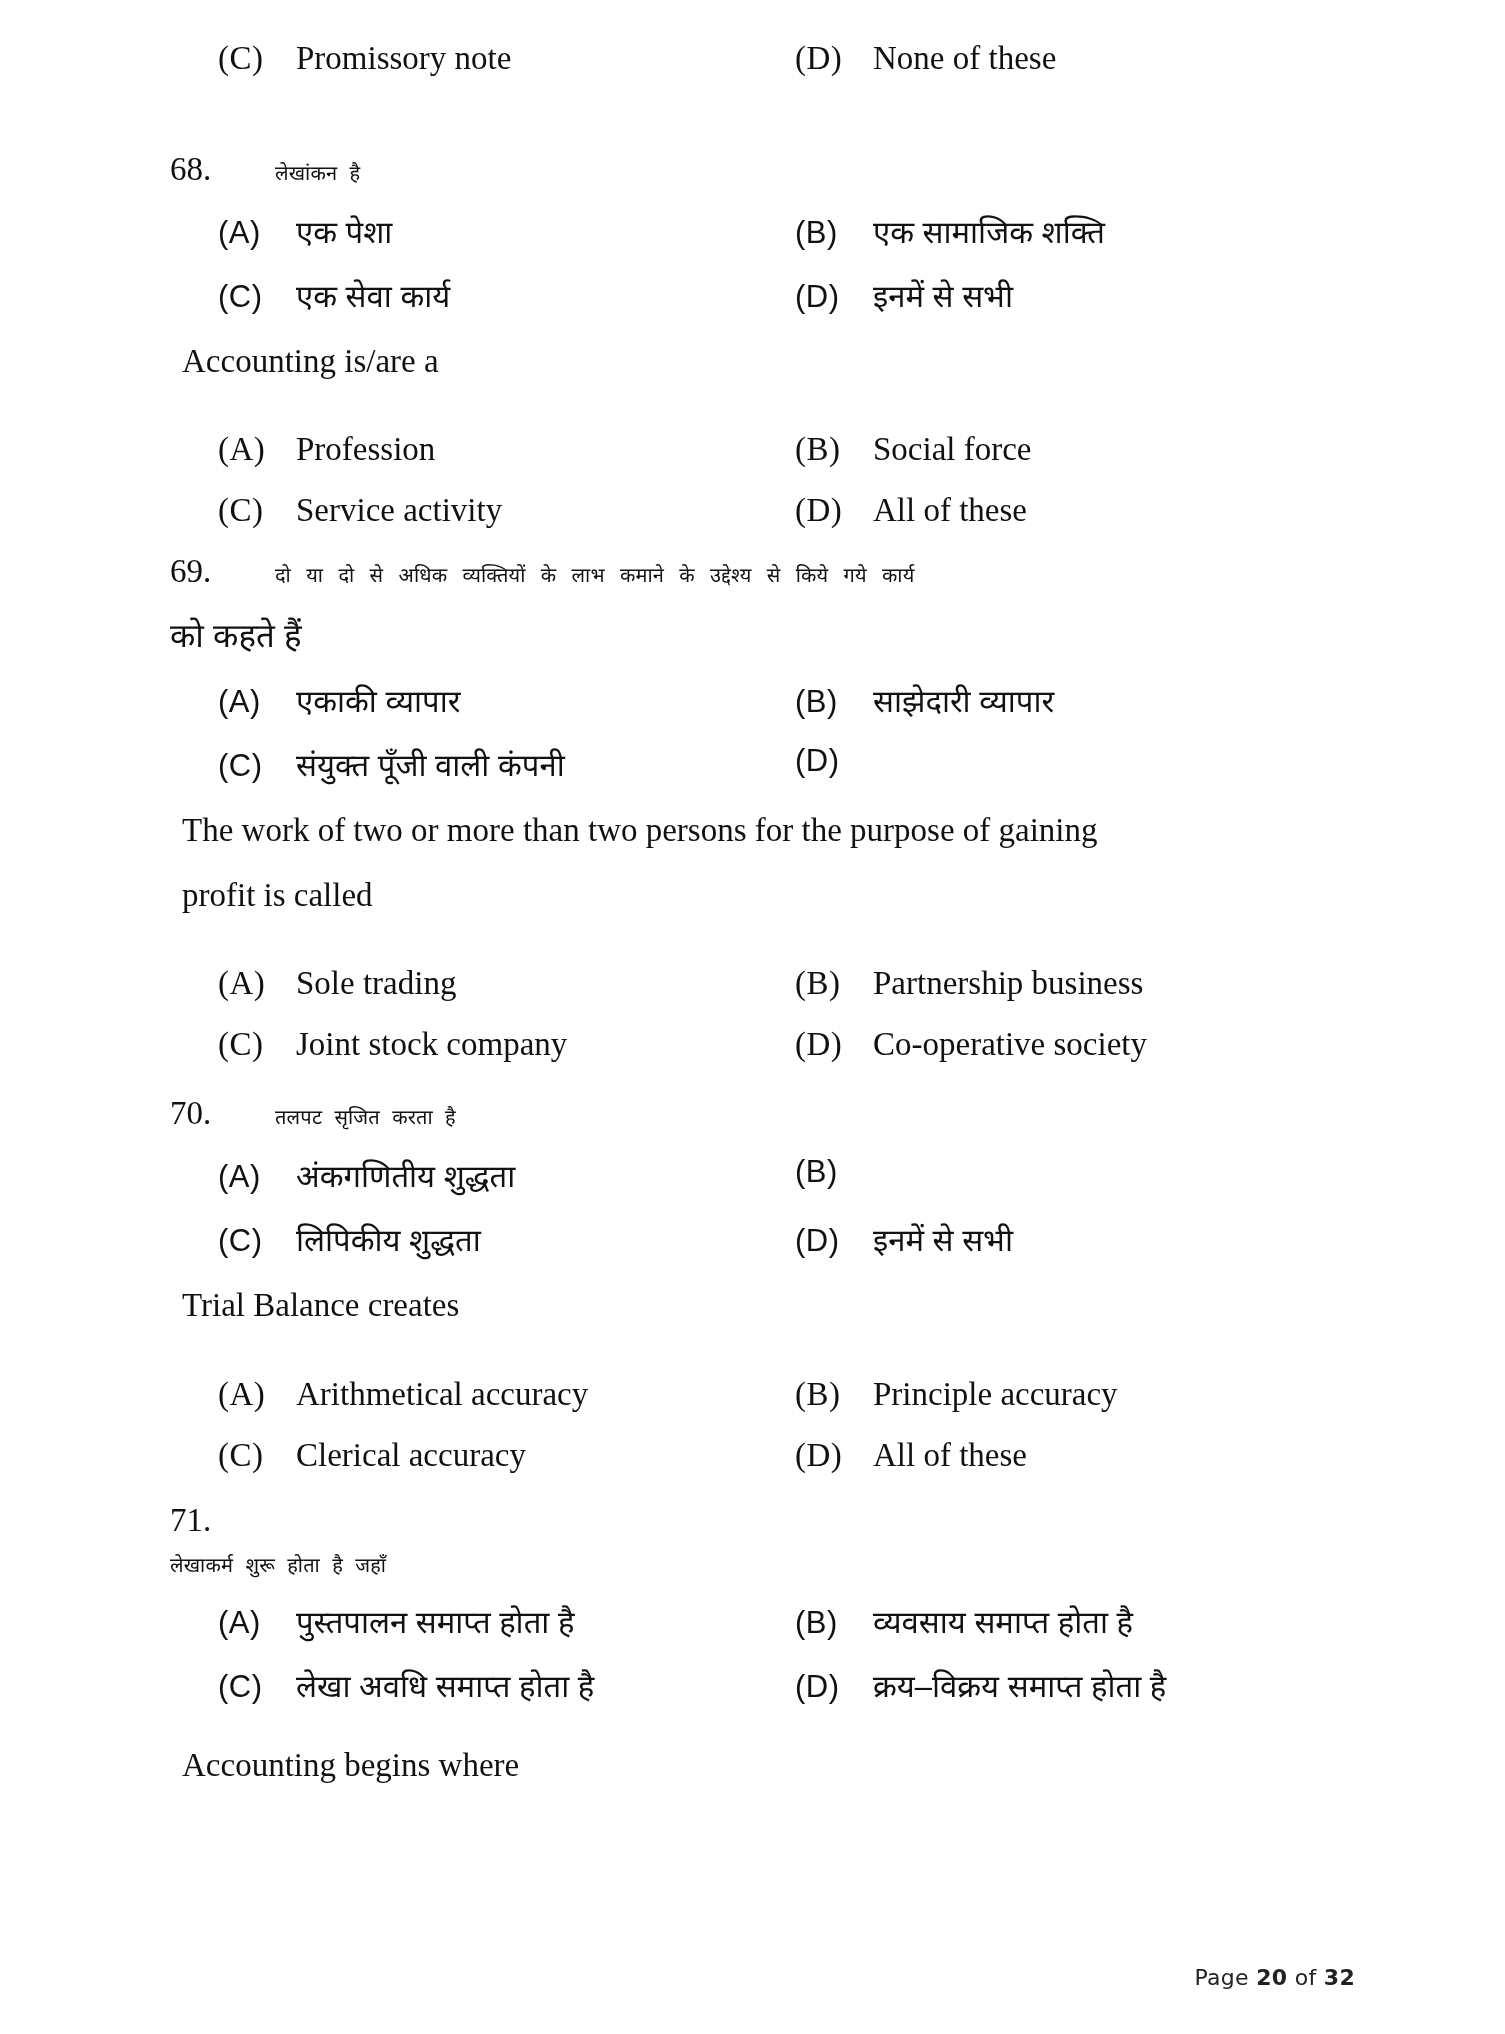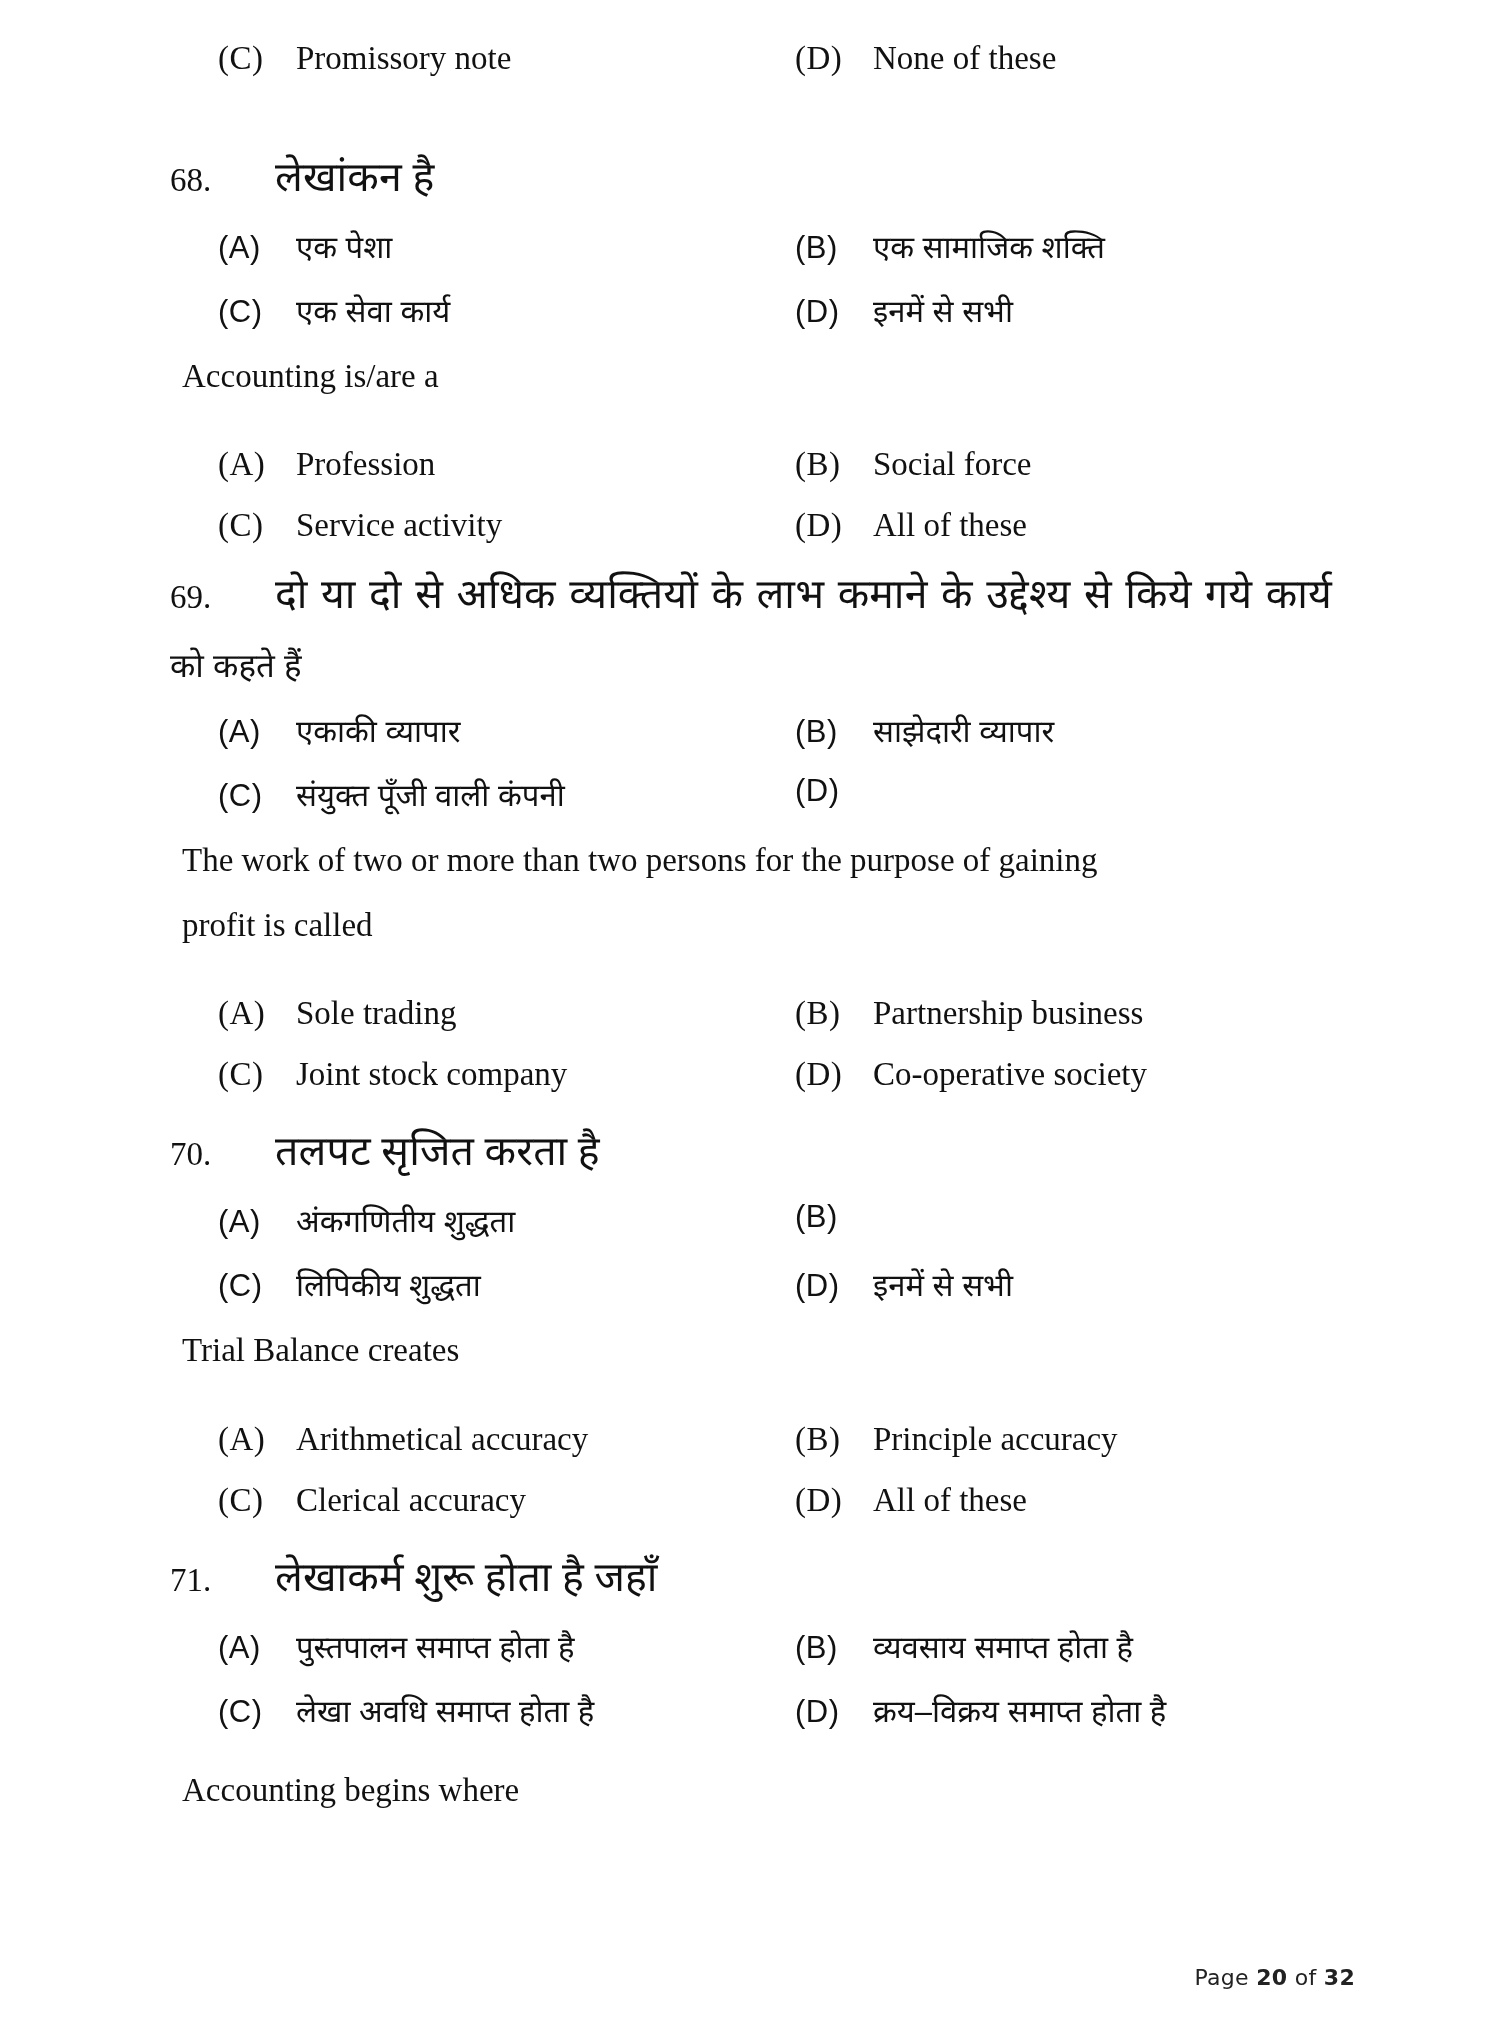--- a/index.html
+++ b/index.html
@@ -68,23 +68,24 @@
   .q-num {
     flex: 0 0 auto;
     min-width: 105px;
     font-size: 33px;
   }
   .q-text {
     flex: 1 1 auto;
     font-size: 33px;
   }
   .q-text.hi {
-    font-family: Liberation Serif, serif;
-    font-size: 41px;
+    font-family: Liberation Mono, monospace;
+    font-size: 20px;
     letter-spacing: 0.2px;
+    margin-top: 12px;
   }
   .q-text.hi.justify {
     text-align: justify;
     text-align-last: left;
     word-spacing: 3px;
   }
   .q-cont {
     font-size: 33px;
     font-family: "Liberation Sans", "DejaVu Sans", sans-serif;
     padding-left: 0;
@@ -301,21 +302,21 @@
         <span class="opt-text">Clerical accuracy</span>
       </div>
       <div class="opt-col right">
         <span class="opt-label">(D)</span>
         <span class="opt-text">All of these</span>
       </div>
     </div>
 
     <div class="sp-xs"></div>
 
-    <div class="q-row" style="margin-top:18px;">
+    <div class="q-row" style="margin-top:18px;flex-direction:column;">
       <span class="q-num">71.</span>
       <span class="q-text hi">लेखाकर्म शुरू होता है जहाँ</span>
     </div>
 
     <div class="opt-row row-gap-hi">
       <div class="opt-col">
         <span class="opt-label hi-label">(A)</span>
         <span class="opt-text hi">पुस्तपालन समाप्त होता है</span>
       </div>
       <div class="opt-col right">

